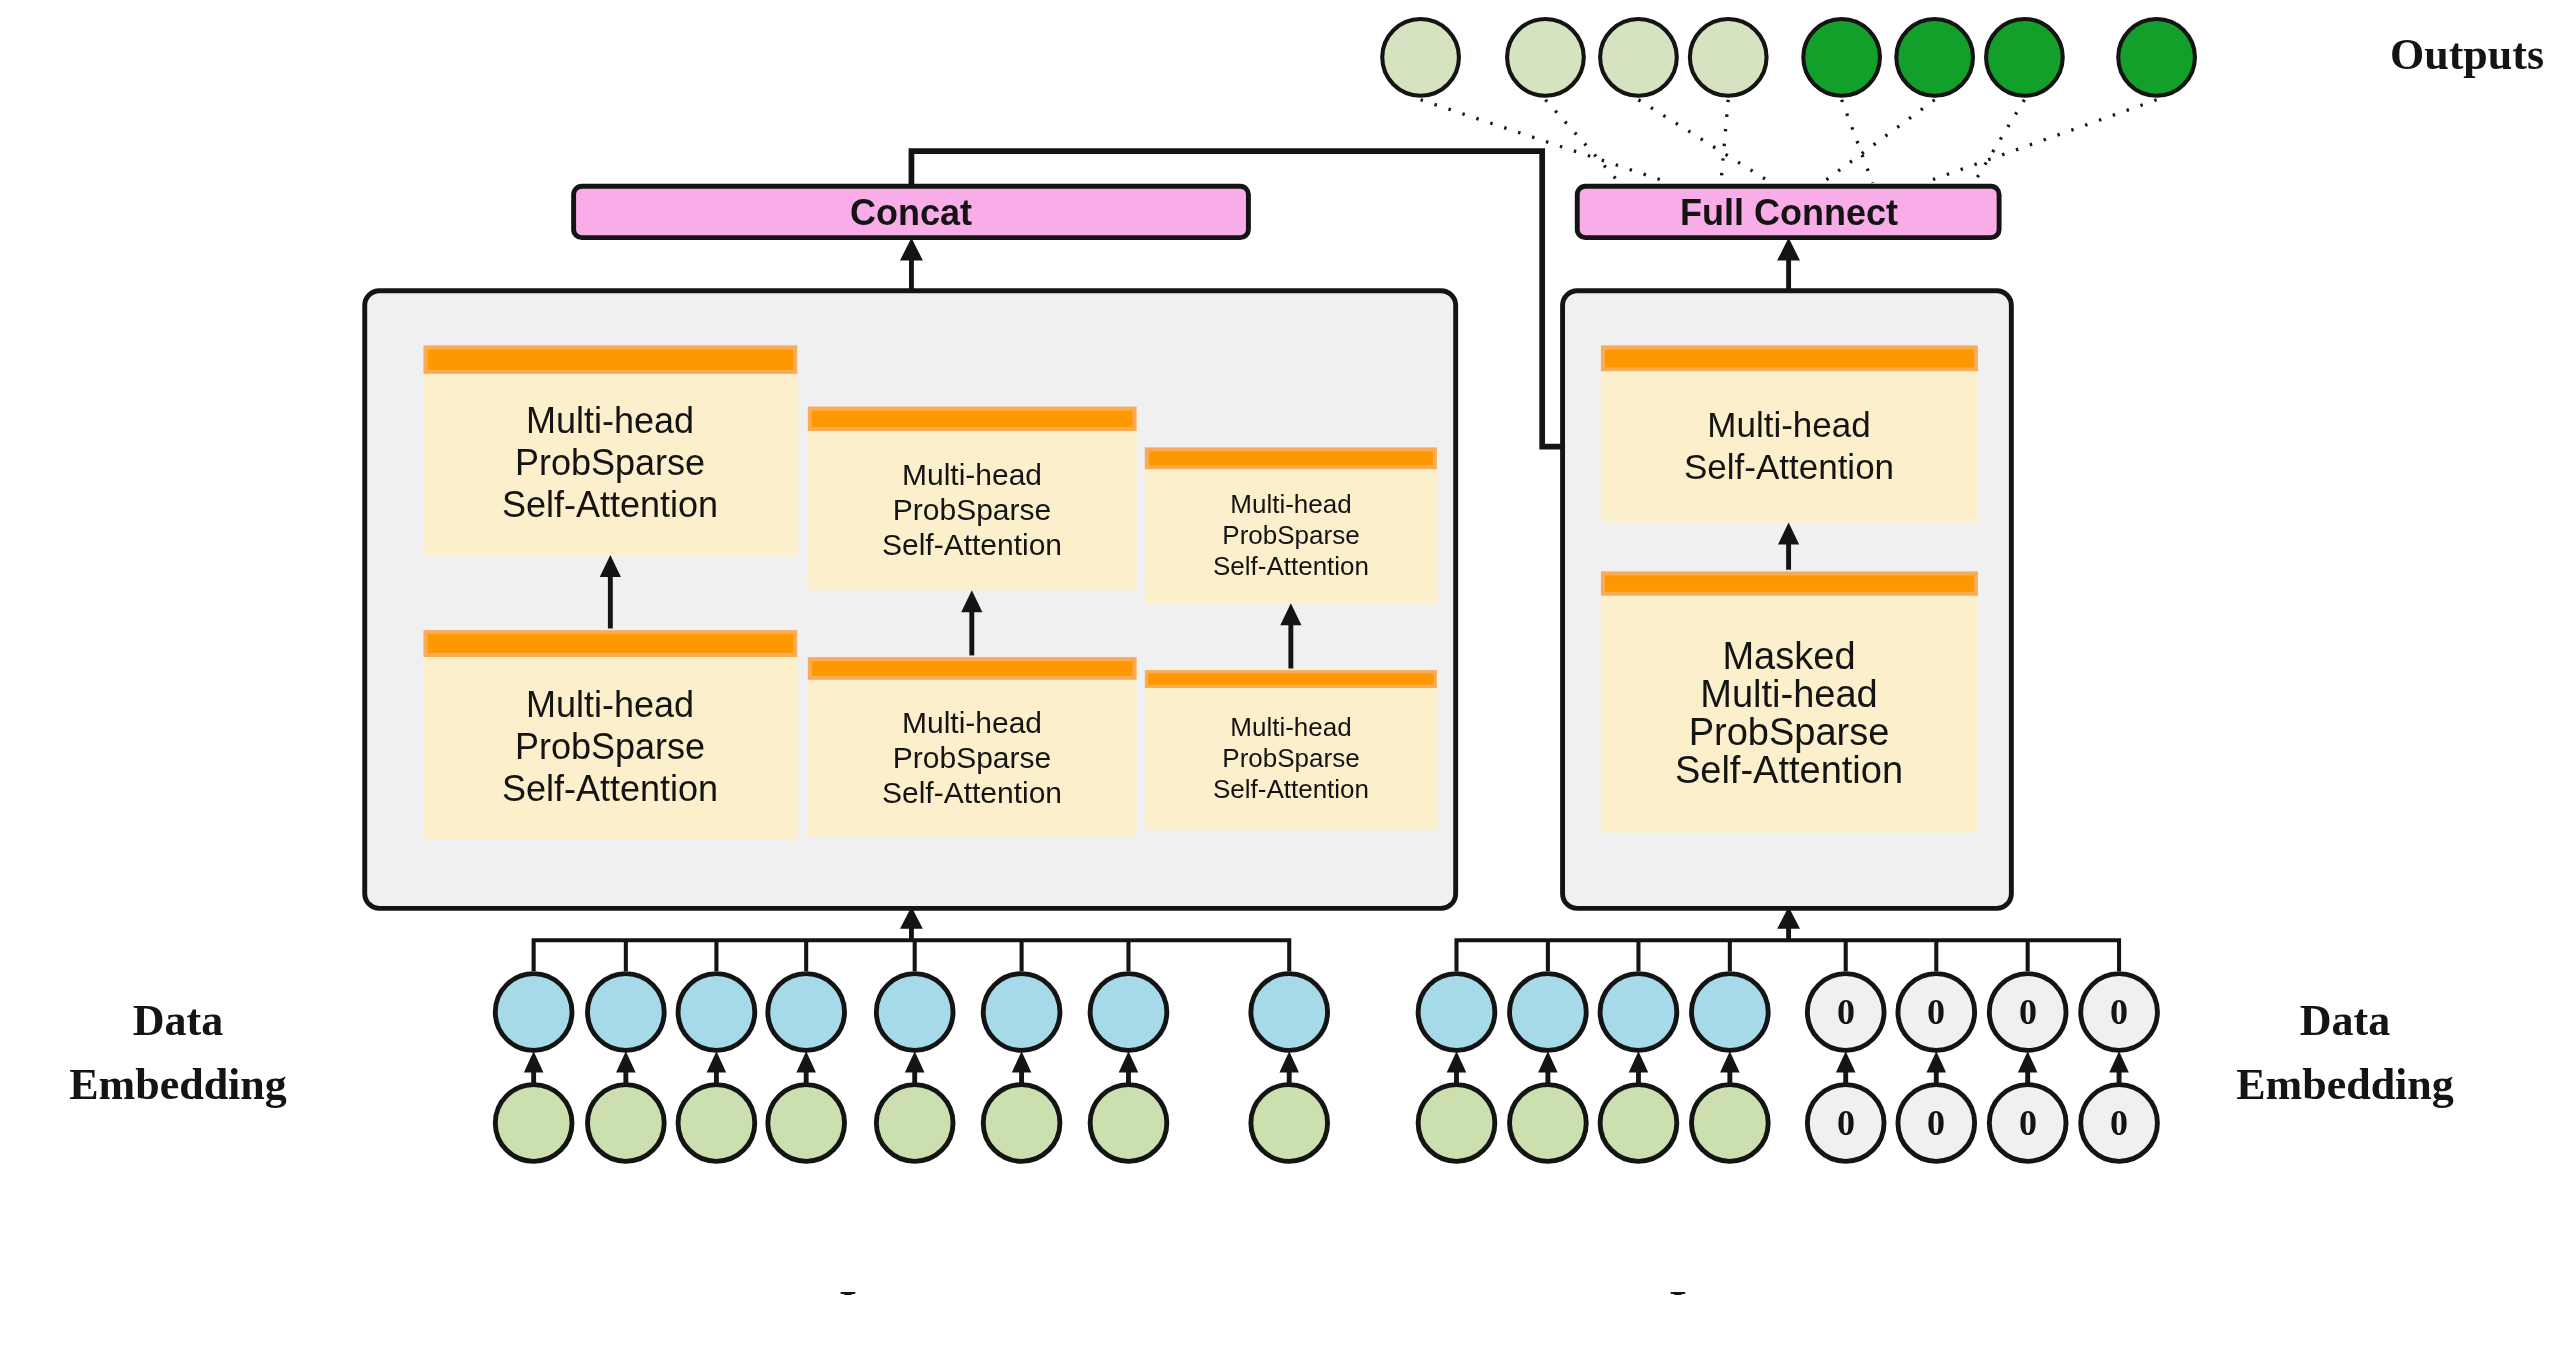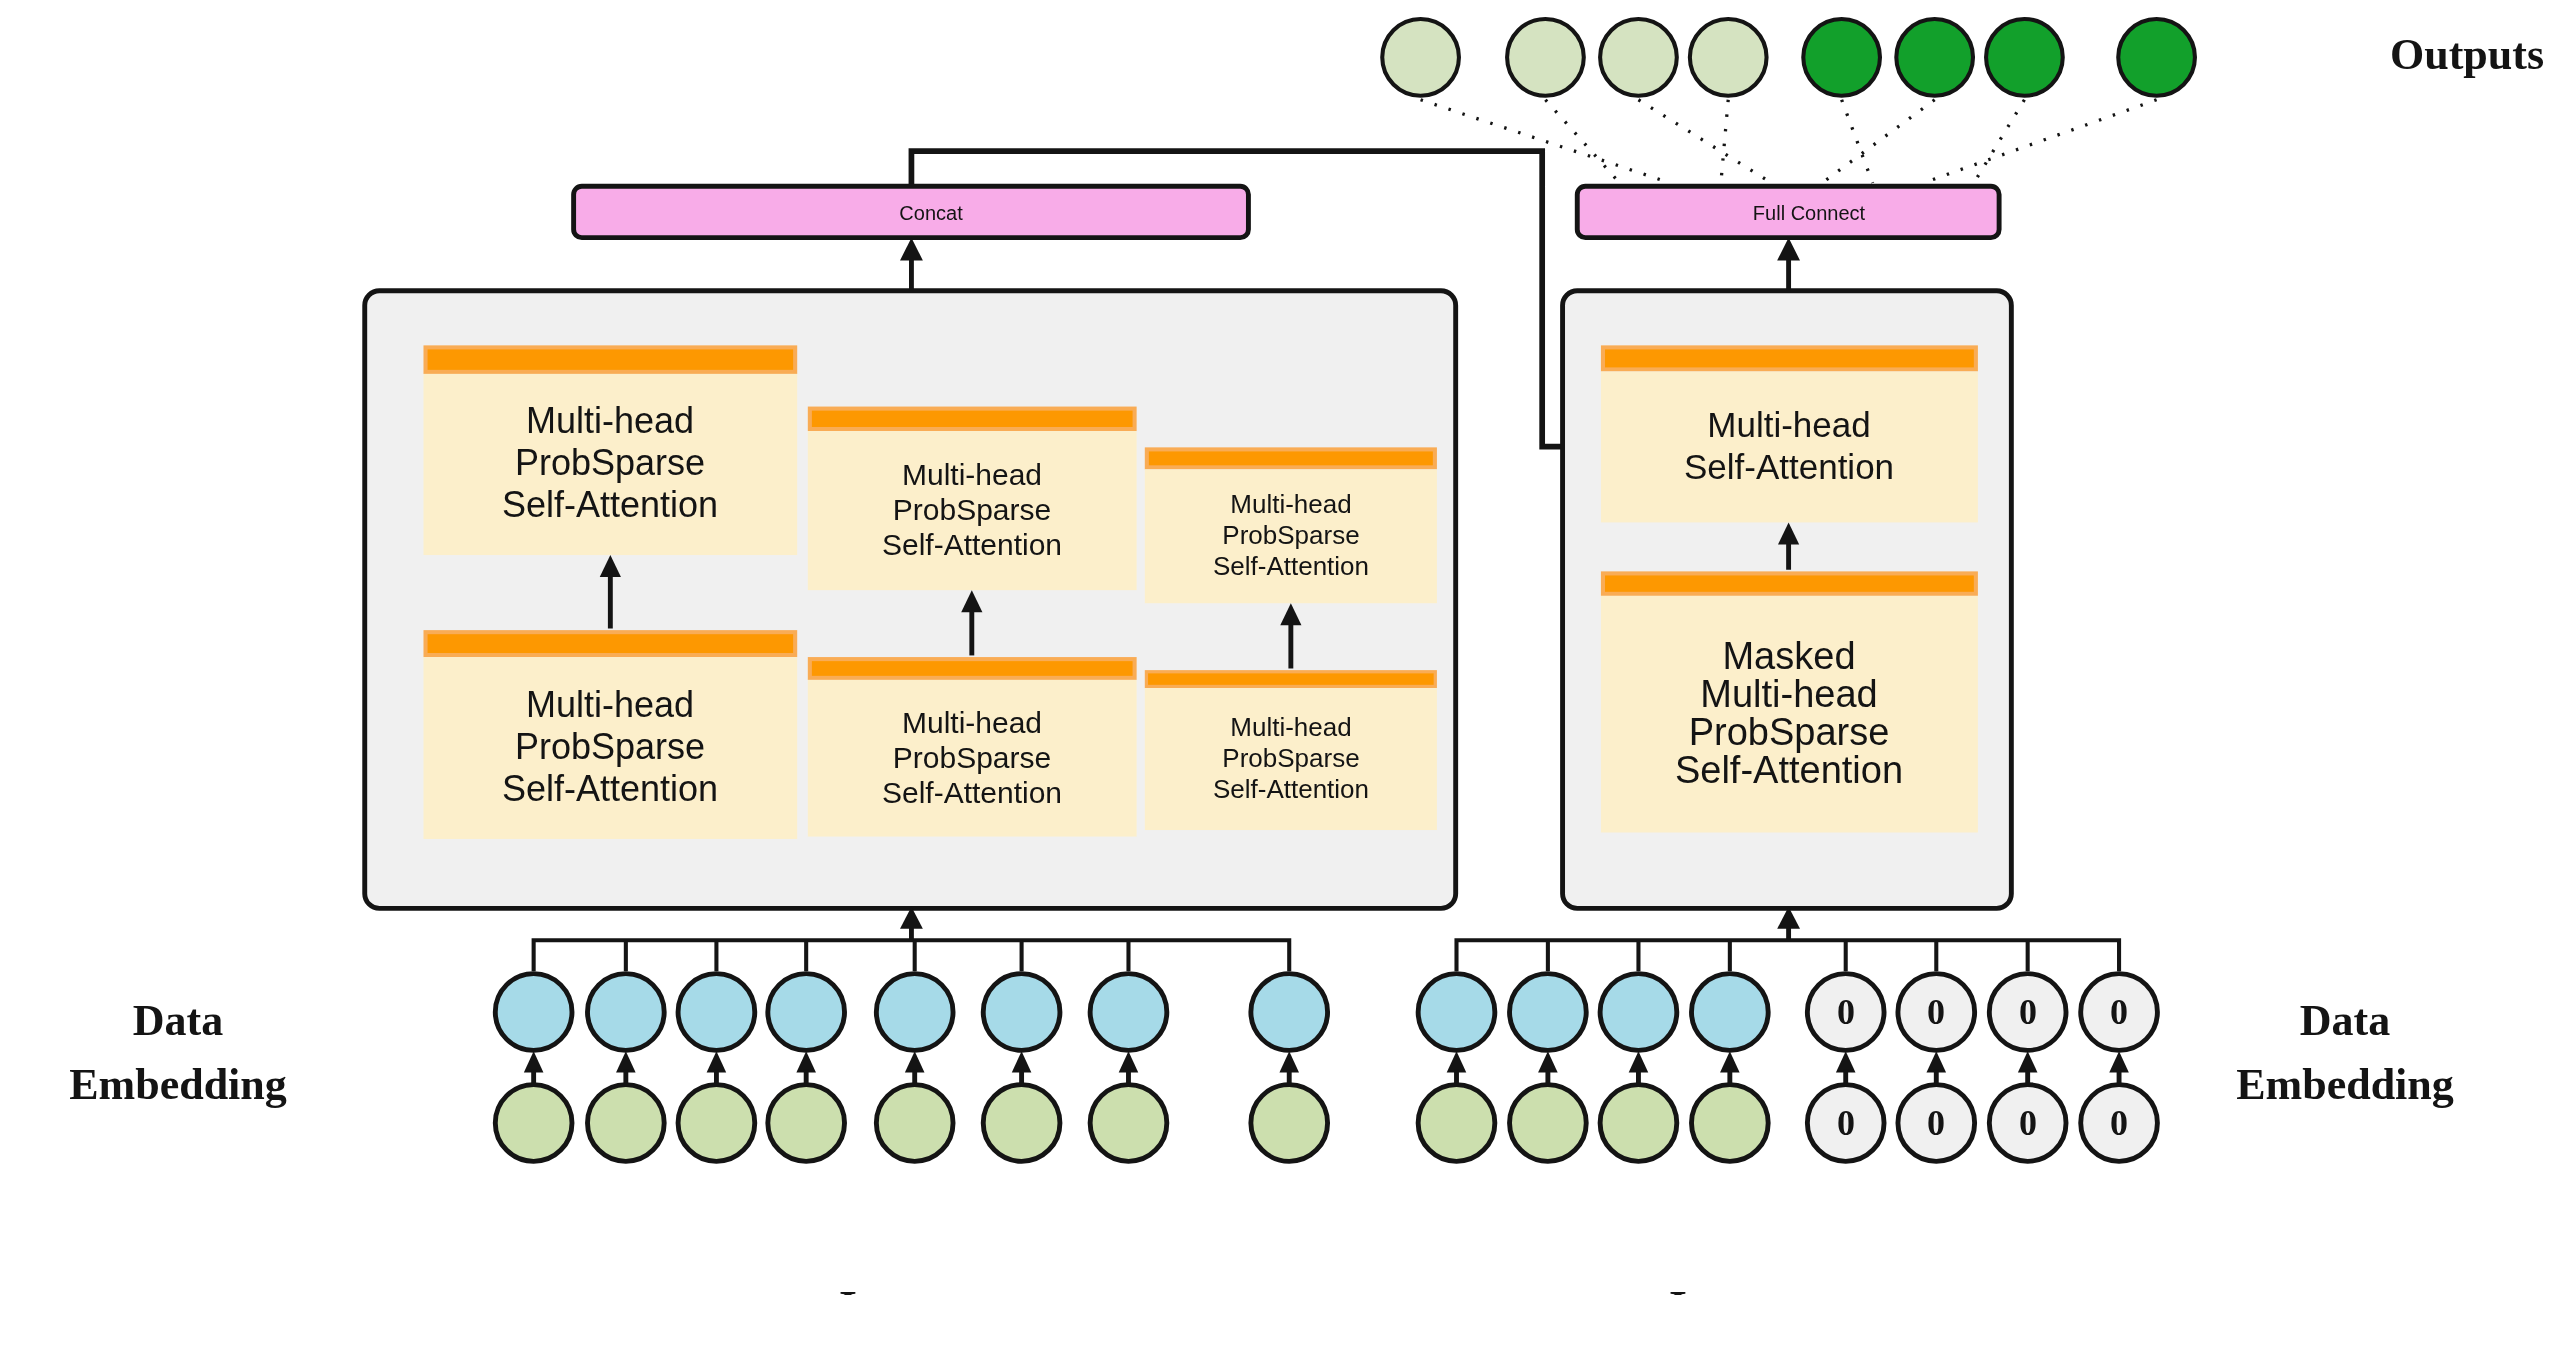--- a/index.html
+++ b/index.html
@@ -18,24 +18,23 @@
     white-space:pre-line;
     color:var(--ink);
   }
   .serif-label{
     font-family:"Liberation Serif", serif;
     font-weight:bold;
     font-size:44px;
     line-height:64px;
   }
   .pill-label{
-    font-weight:normal;
-    font-size:20px;
+    font-weight:bold;
+    font-size:36px;
     line-height:28px;
-    margin-left:20px;
   }
   .blk{font-weight:normal;}
   .blk-xl{font-size:36px;line-height:42px;}
   .blk-lg{font-size:30px;line-height:35px;}
   .blk-md{font-size:26px;line-height:31px;}
   .blk-dec-u{font-size:35px;line-height:42px;}
   .blk-dec-l{font-size:38px;line-height:38px;}
   .zero-label{
     font-family:"Liberation Serif", serif;
     font-weight:bold;

